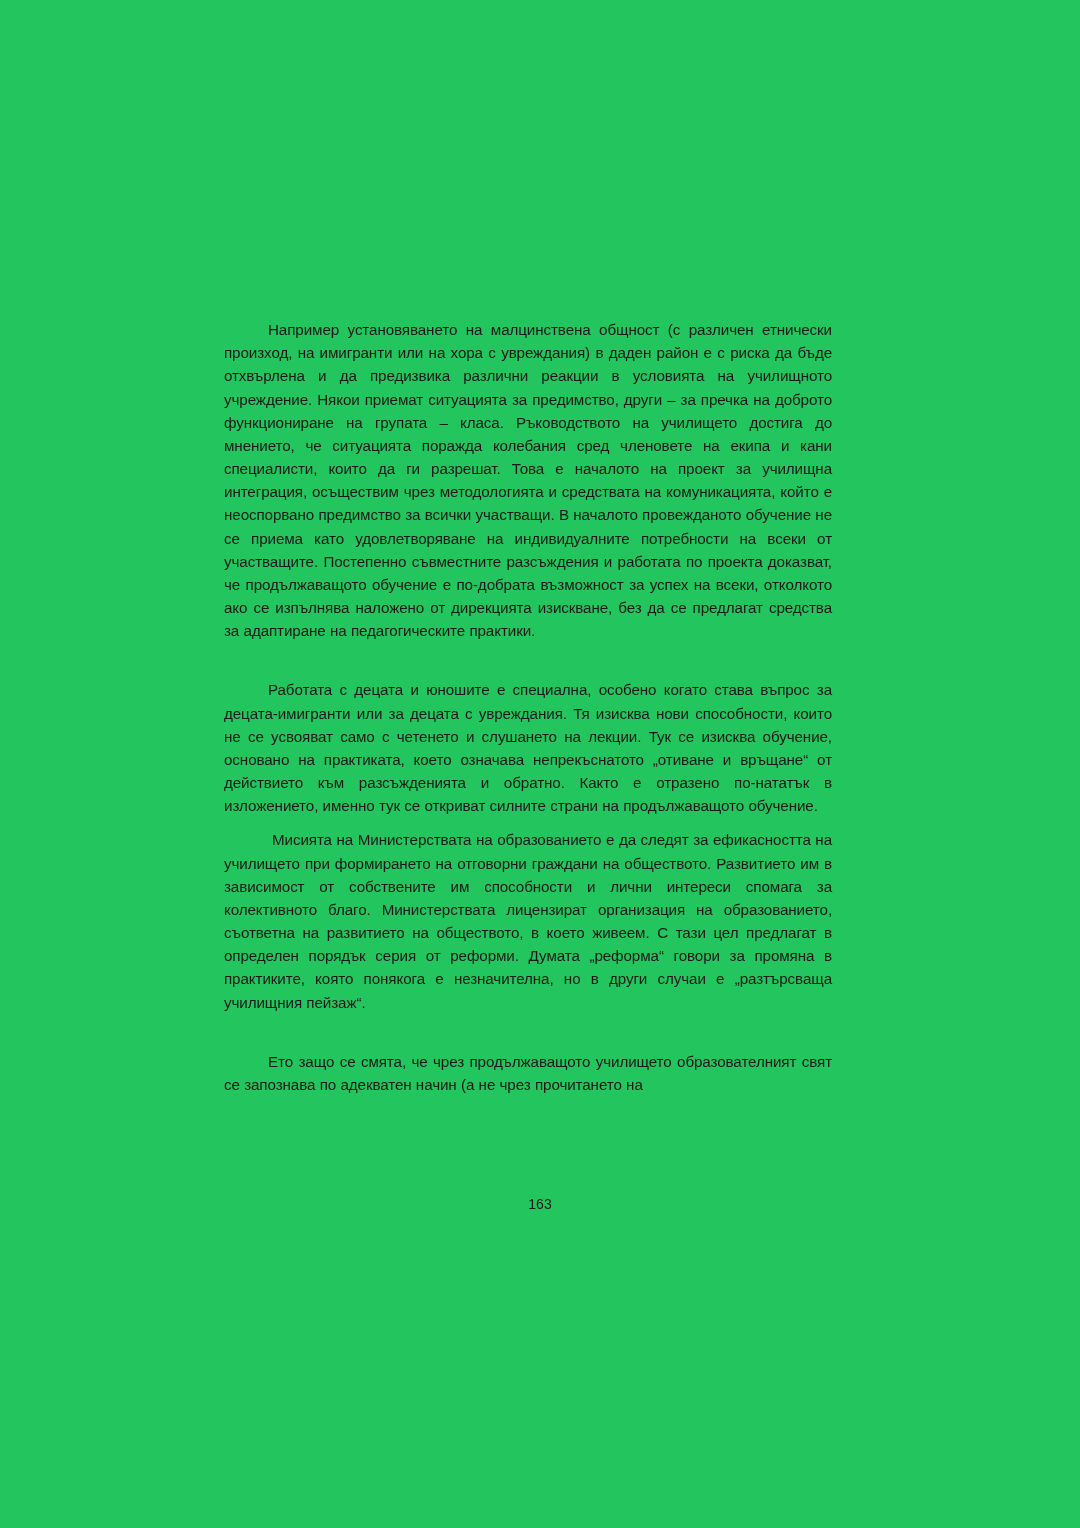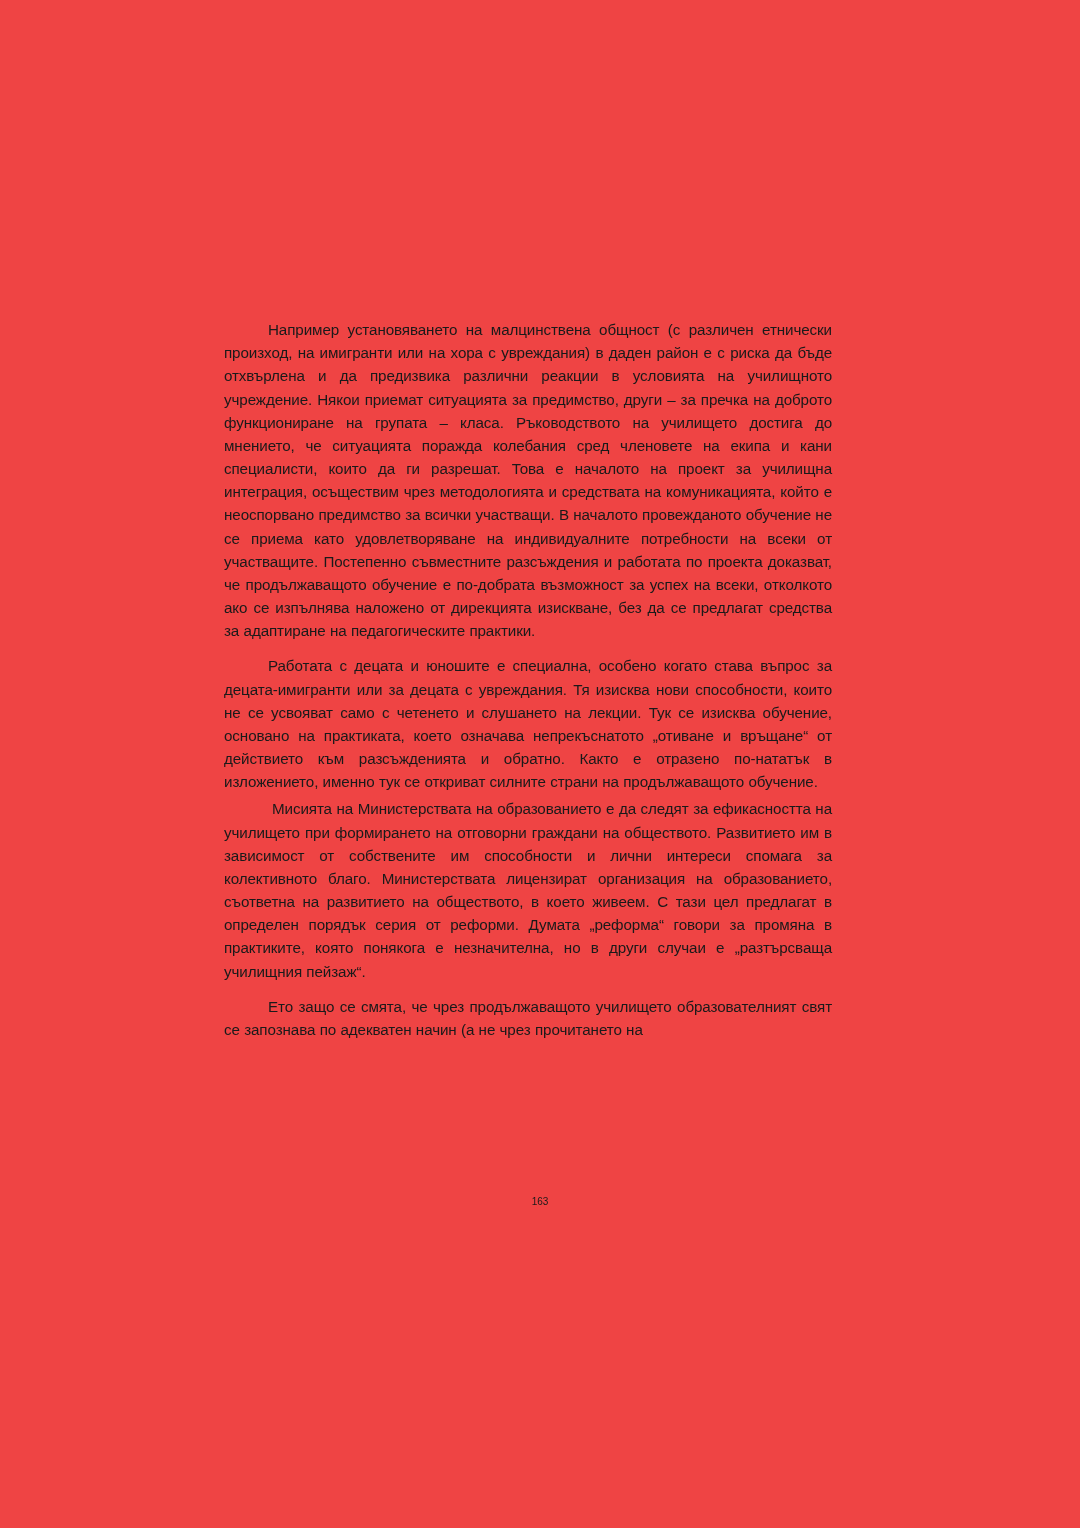--- a/index.html
+++ b/index.html
@@ -4,64 +4,64 @@
 <style>
   html, body {
     margin: 0;
     padding: 0;
     background: #ffffff;
   }
   .page {
     position: relative;
     width: 1080px;
     height: 1528px;
-    background: #ef4444;
+    background: #22c55e;
     overflow: hidden;
     font-family: "Liberation Sans", sans-serif;
   }
   .content {
     position: absolute;
     left: 224px;
     top: 318px;
     width: 608px;
   }
   .para {
     margin: 0 0 0 0;
     font-size: 15.2px;
     line-height: 1.525;
     color: #1a1a1a;
     text-align: justify;
     text-indent: 44px;
     letter-spacing: -0.1px;
     word-spacing: 0.2px;
   }
   .para + .para {
-    margin-top: 12px;
+    margin-top: 36px;
   }
   .section-heading {
     margin: 28px 0 2px 0;
     font-family: "Liberation Serif", serif;
     font-style: italic;
     font-weight: bold;
     font-size: 15.5px;
     color: #111111;
     text-align: center;
     letter-spacing: 0.6px;
   }
   .para.after-heading {
-    margin-top: 4px;
+    margin-top: 11px;
     text-indent: 48px;
   }
   .page-number {
     position: absolute;
     left: 0;
     right: 0;
     top: 1196px;
     text-align: center;
-    font-size: 10px;
+    font-size: 14px;
     color: #1a1a1a;
     font-family: "Liberation Sans", sans-serif;
   }
 </style>
 </head>
 <body>
 
 <div class="page">
   <div class="content">
 

